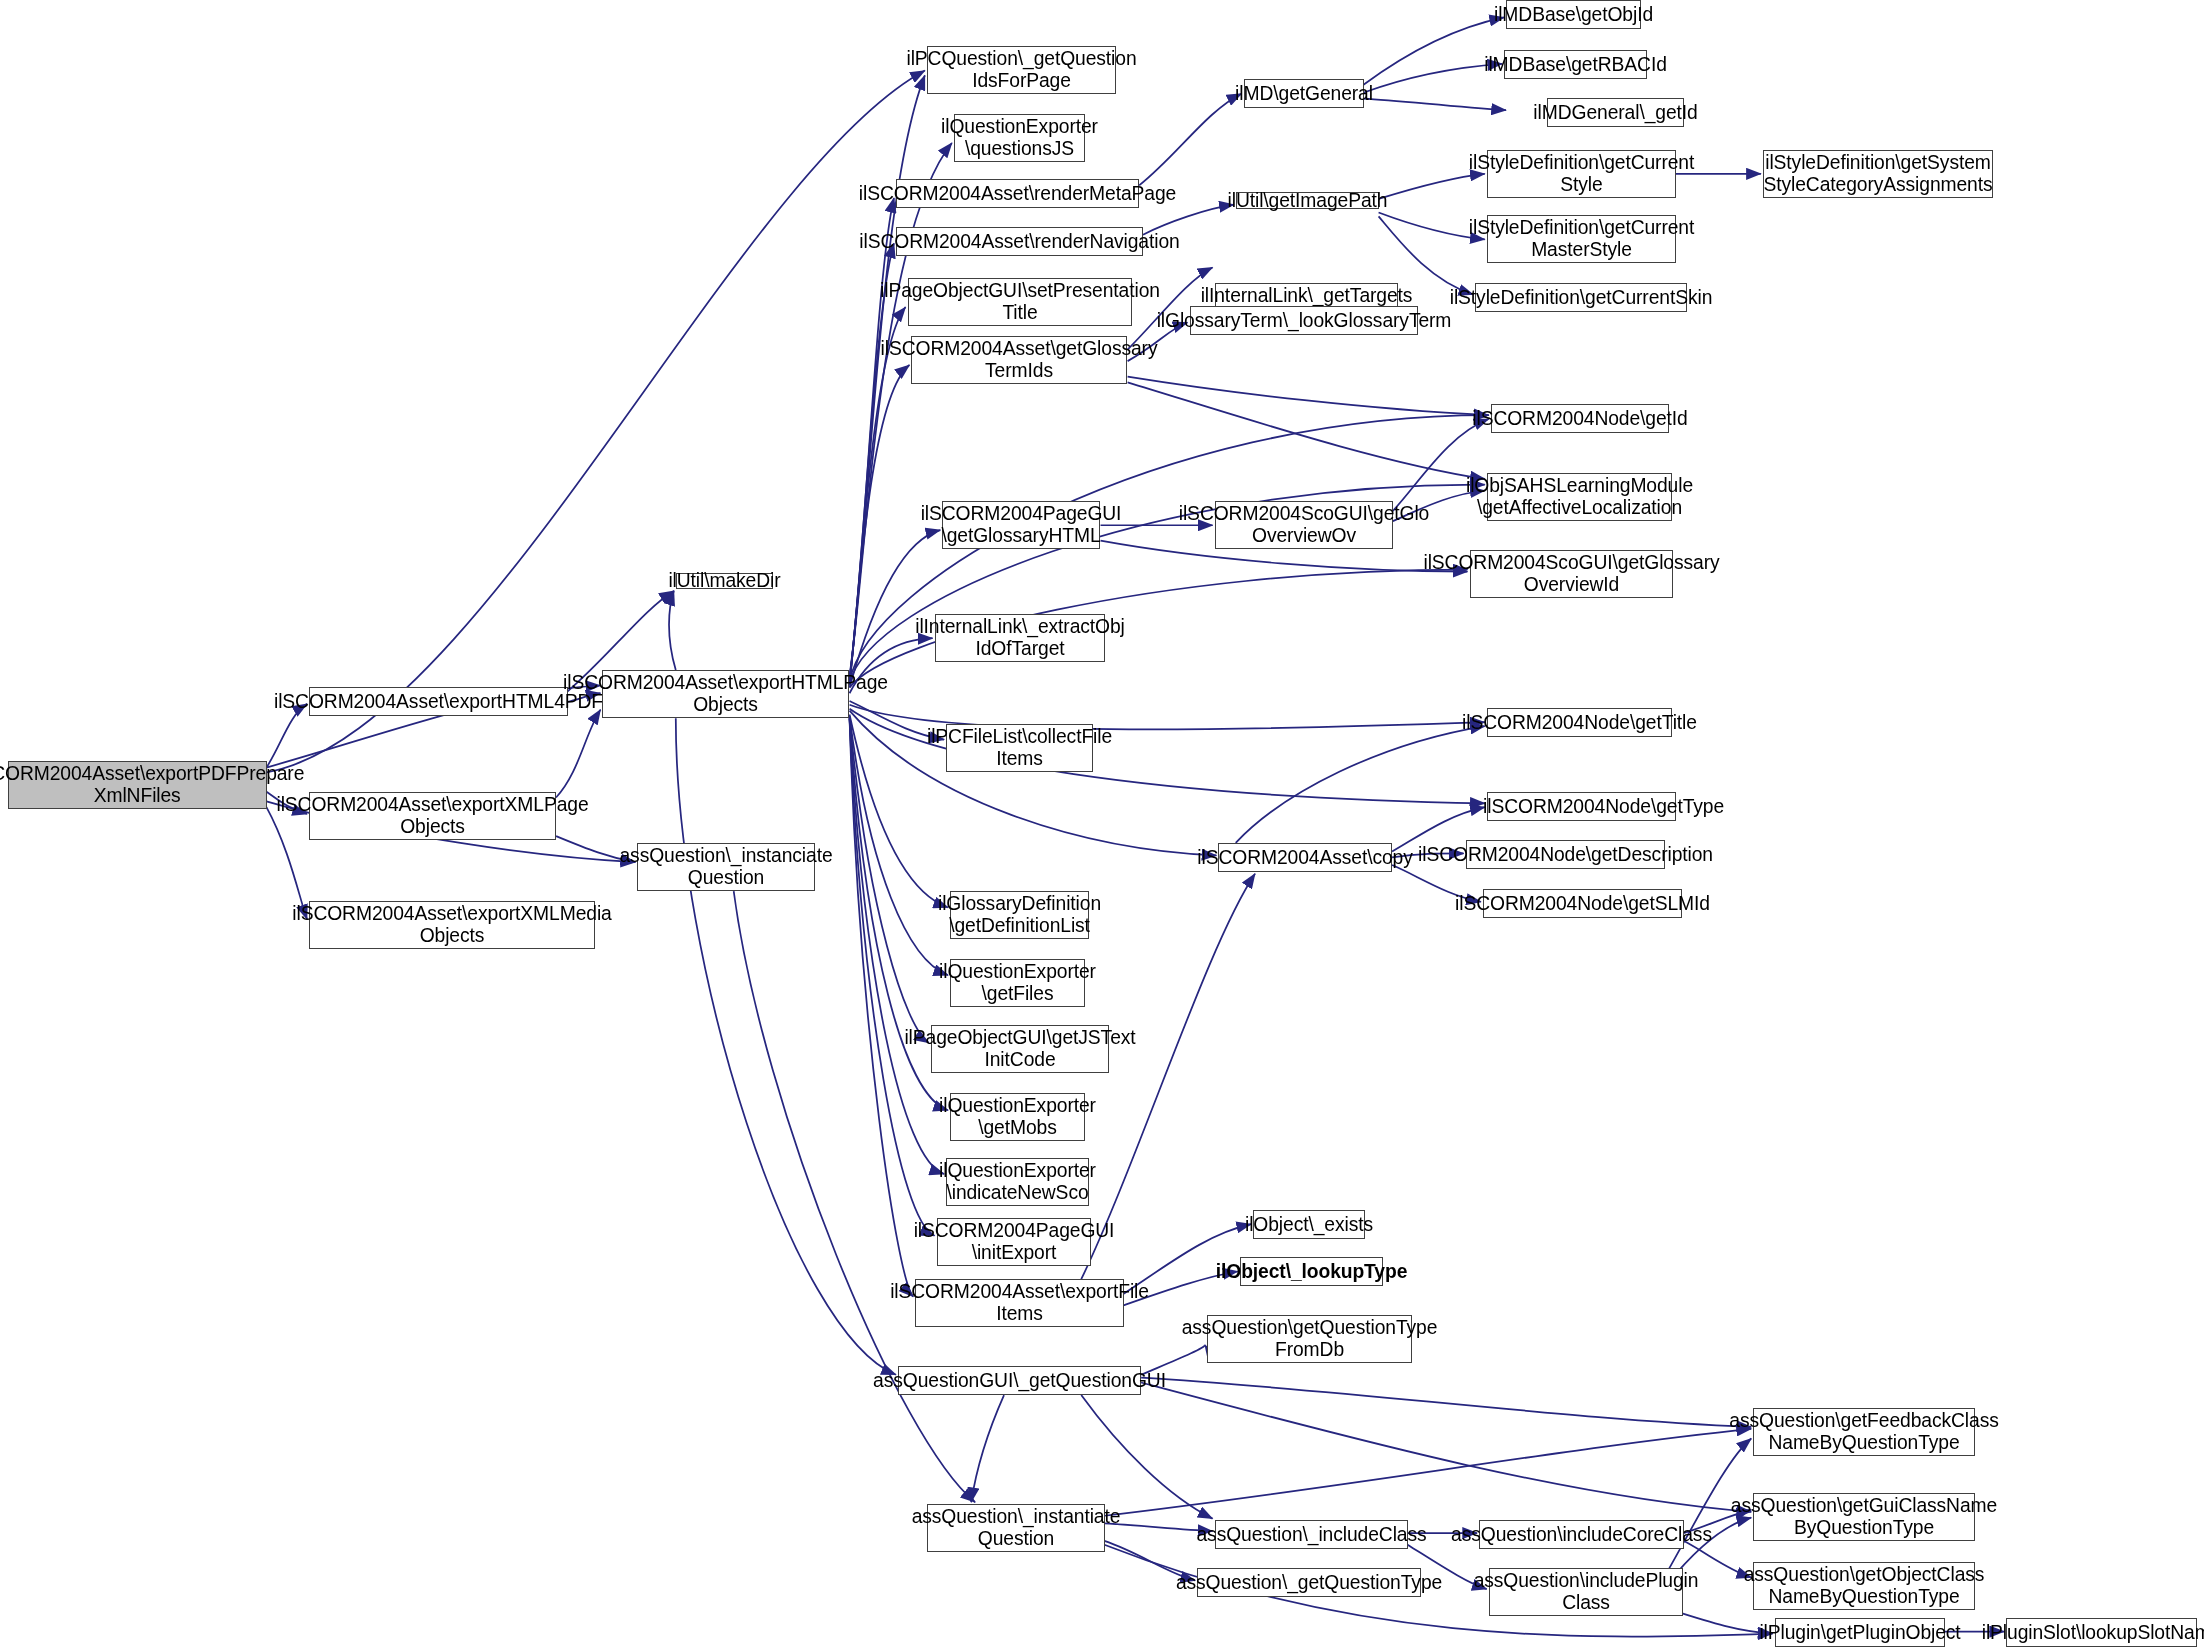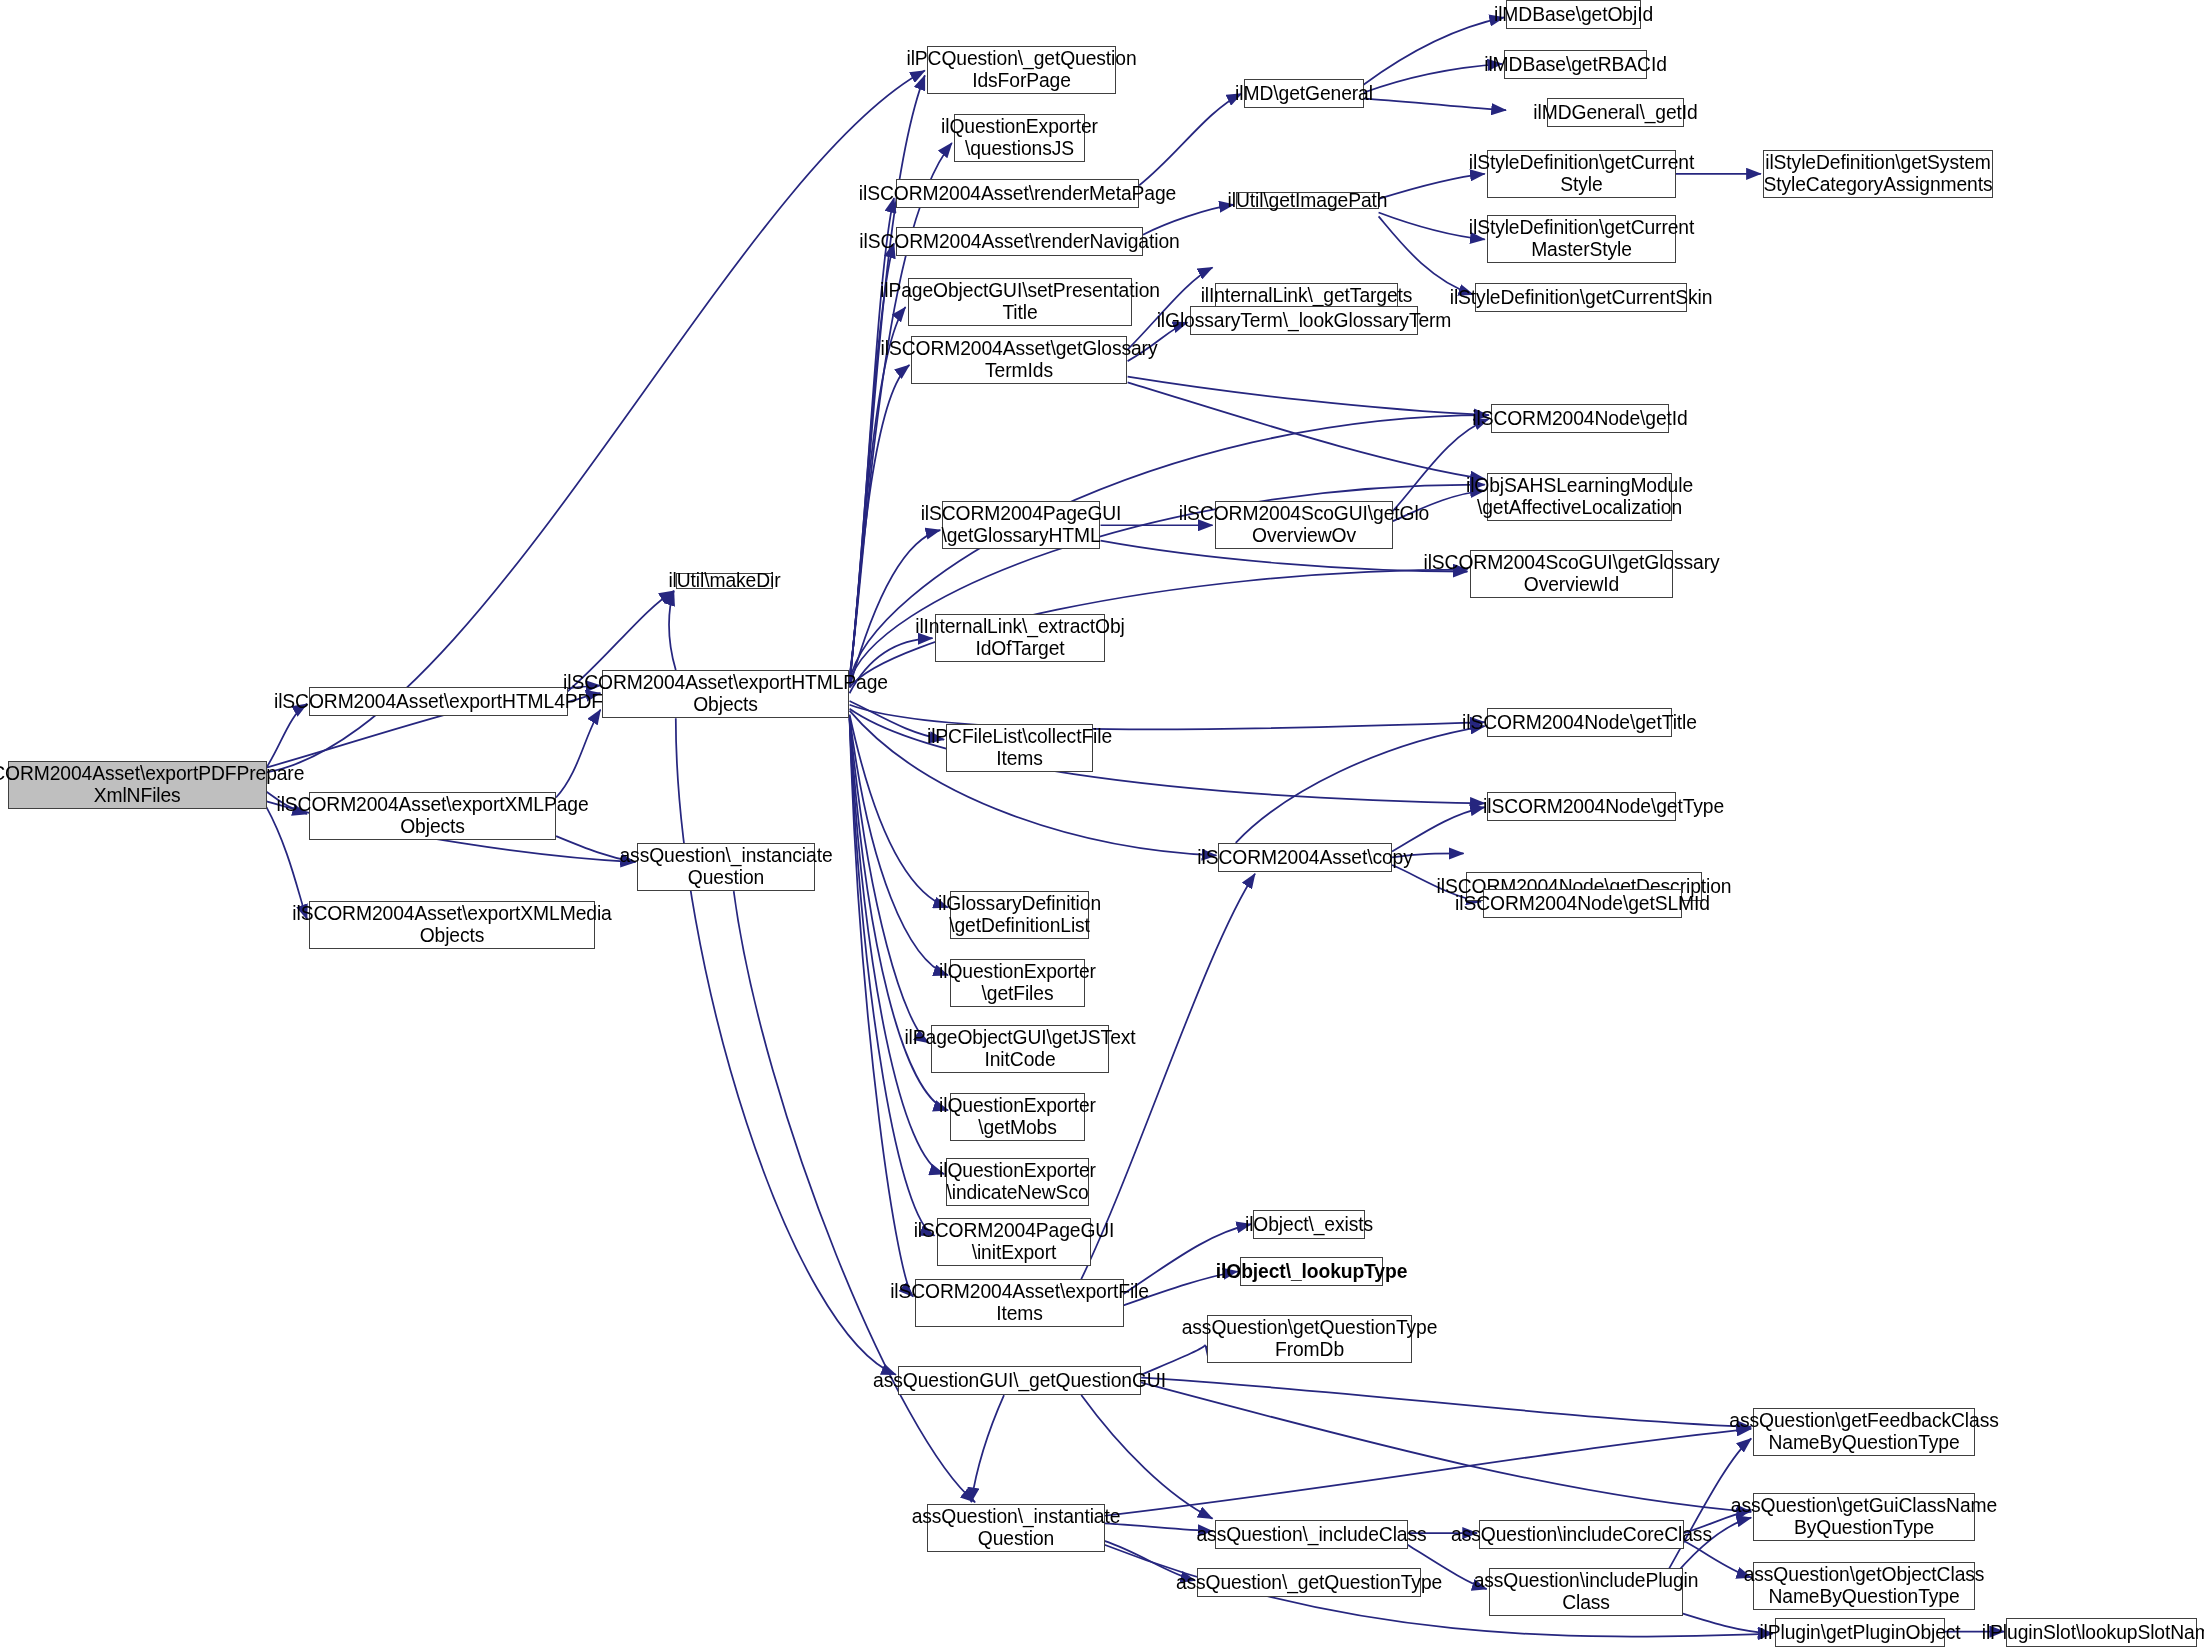--- a/index.html
+++ b/index.html
@@ -214,21 +214,21 @@
       <div class="gnode" style="left: 1475px; top: 283px; width: 212px; height: 29px;">ilStyleDefinition\getCurrentSkin</div>
       <div class="gnode" style="left: 1763px; top: 150px; width: 230px; height: 48px;">ilStyleDefinition\getSystem
 StyleCategoryAssignments</div>
       <div class="gnode" style="left: 1491px; top: 404px; width: 178px; height: 29px;">ilSCORM2004Node\getId</div>
       <div class="gnode" style="left: 1487px; top: 473px; width: 185px; height: 48px;">ilObjSAHSLearningModule
 \getAffectiveLocalization</div>
       <div class="gnode" style="left: 1470px; top: 550px; width: 203px; height: 48px;">ilSCORM2004ScoGUI\getGlossary
 OverviewId</div>
       <div class="gnode" style="left: 1487px; top: 708px; width: 185px; height: 29px;">ilSCORM2004Node\getTitle</div>
       <div class="gnode" style="left: 1487px; top: 792px; width: 189px; height: 29px; padding-left: 48px;">ilSCORM2004Node\getType</div>
-      <div class="gnode" style="left: 1466px; top: 872px; width: 236px; height: 29px;">ilSCORM2004Node\getDescription</div>
+      <div class="gnode" style="left: 1466px; top: 840px; width: 199px; height: 29px;">ilSCORM2004Node\getDescription</div>
       <div class="gnode" style="left: 1483px; top: 889px; width: 199px; height: 29px;">ilSCORM2004Node\getSLMId</div>
       <div class="gnode" style="left: 1753px; top: 1408px; width: 222px; height: 48px;">assQuestion\getFeedbackClass
 NameByQuestionType</div>
       <div class="gnode" style="left: 1753px; top: 1493px; width: 222px; height: 48px;">assQuestion\getGuiClassName
 ByQuestionType</div>
       <div class="gnode" style="left: 1753px; top: 1562px; width: 222px; height: 48px;">assQuestion\getObjectClass
 NameByQuestionType</div>
       <div class="gnode" style="left: 1775px; top: 1618px; width: 170px; height: 29px;">ilPlugin\getPluginObject</div>
       <div class="gnode" style="left: 2006px; top: 1618px; width: 191px; height: 29px;">ilPluginSlot\lookupSlotName</div>
     </div>

